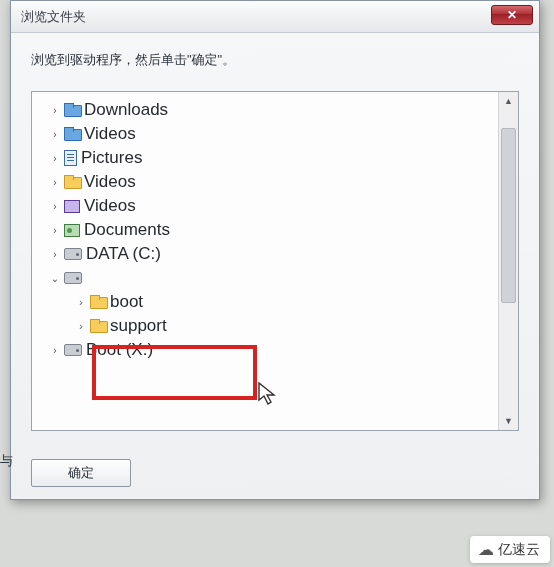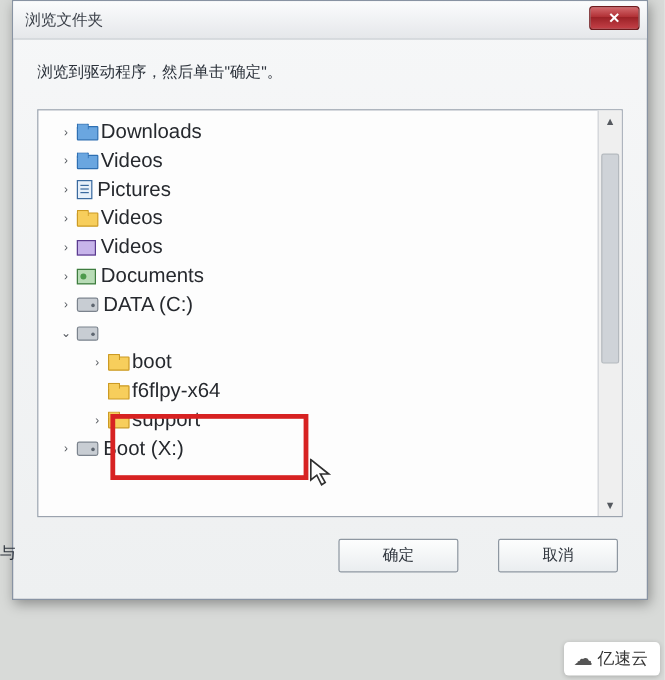--- a/index.html
+++ b/index.html
@@ -210,23 +210,22 @@
   left: 2px;
   right: 2px;
   top: 6%;
   height: 58%;
   background: #cfd3d8;
   border: 1px solid #b4b9be;
   border-radius: 2px;
 }
 .button-row {
   display: flex;
-  justify-content: flex-end;
-  gap: 33px;
-  margin-top: 18px;
+  gap: 5px;
+  margin-top: 28px;
   padding-right: 4px;
 }
 .btn {
   width: 100px;
   height: 28px;
   background: linear-gradient(180deg,#fdfefe 0%,#eaedef 100%);
   border: 1px solid #8e97a1;
   border-radius: 2px;
   display: flex;
   align-items: center;
@@ -331,26 +330,20 @@
             <span class="drive-icon"></span>
           </div>
           <div class="tree-item">
             <span class="spacer" style="width: 36px;"></span>
             <span class="toggle">›</span>
             <span class="folder-icon"></span>
             <span class="tree-label">boot</span>
           </div>
           <div class="tree-item">
             <span class="spacer" style="width: 36px;"></span>
-            <span class="toggle"></span>
-            <span class="folder-icon"></span>
-            <span class="tree-label">f6flpy-x64</span>
-          </div>
-          <div class="tree-item">
-            <span class="spacer" style="width: 36px;"></span>
             <span class="toggle">›</span>
             <span class="folder-icon"></span>
             <span class="tree-label">support</span>
           </div>
           <div class="tree-item">
             <span class="spacer" style="width: 10px;"></span>
             <span class="toggle">›</span>
             <span class="drive-icon"></span>
             <span class="tree-label">Boot (X:)</span>
           </div>
@@ -361,21 +354,20 @@
         <div class="scroll-btn">▲</div>
         <div class="scroll-track">
           <div class="scroll-thumb"></div>
         </div>
         <div class="scroll-btn">▼</div>
       </div>
     </div>
 
     <div class="button-row">
       <div class="btn">确定</div>
-      <div class="btn">取消</div>
     </div>
   </div>
 </div>
 
 <div class="left-fragment">与</div>
 
 <svg class="cursor-overlay" width="22" height="26">
   <path d="M1 1 L1 18 L6 14 L10 22 L13 20 L9 13 L16 13 Z" fill="#fff" stroke="#303030" stroke-width="1.4"></path>
 </svg>
 

